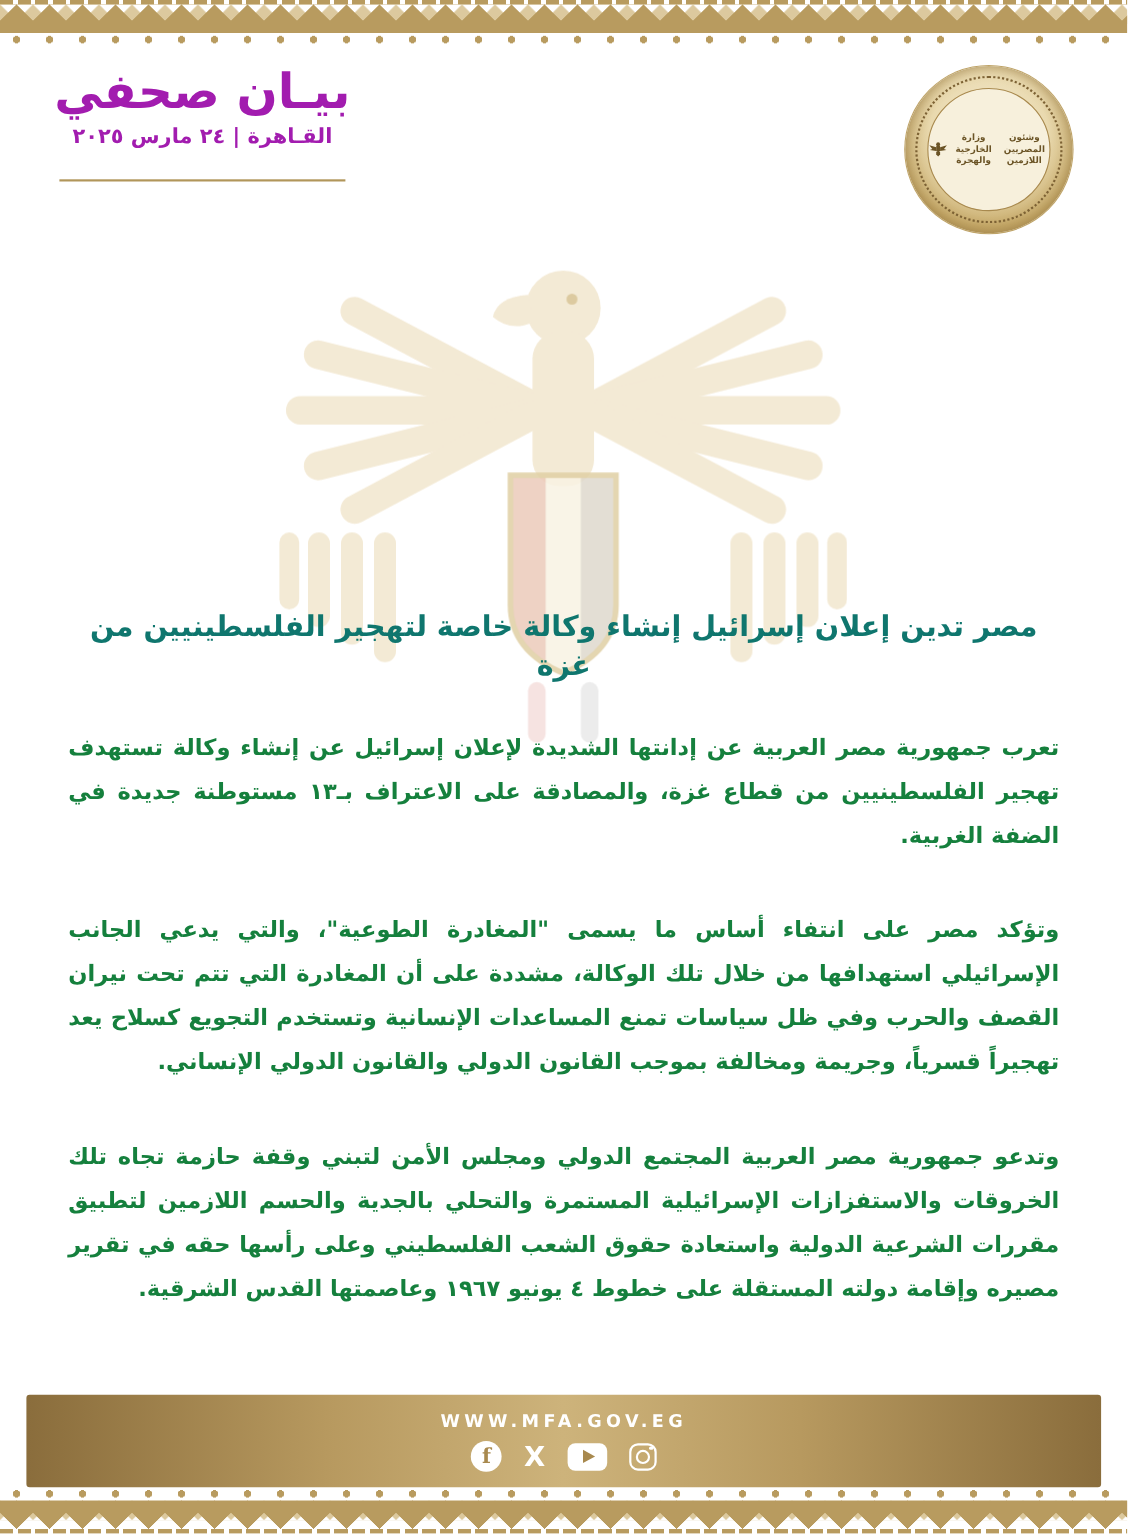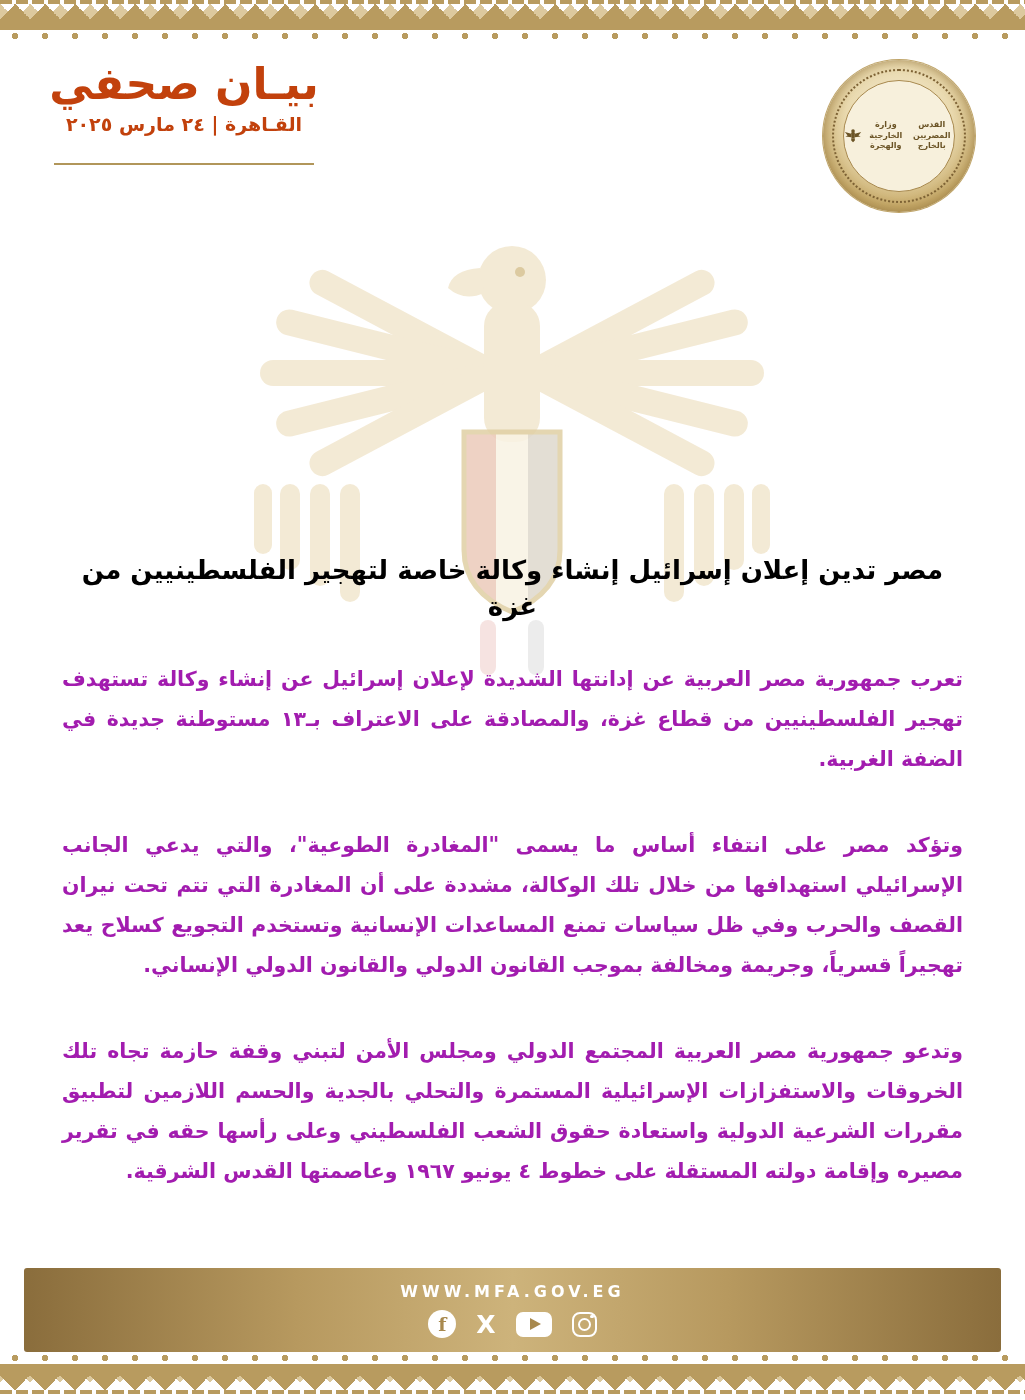--- a/index.html
+++ b/index.html
@@ -31,21 +31,21 @@
       conic-gradient(from -45deg at 50% 100%, #dcc99e 90deg, #0000 0) 15px 0 / 30px 18px repeat-x;
   }
   .orn-dots {
     height:12px;
     background: radial-gradient(circle 3.5px at 15px 6px, #b89b5f 98%, #0000) 0 0 / 30px 12px repeat-x;
   }
 
   
   .header-left {
     position:absolute; top:58px; left:34px; width:300px;
-    direction:rtl; text-align:center; color:#c2410c;
+    direction:rtl; text-align:center; color:#a21caf;
   }
   .press-title { font-size:44px; font-weight:bold; line-height:1.2; }
   .press-date  { font-size:19px; font-weight:bold; margin-top:2px; }
   .header-rule { height:2px; background:#b1965a; margin:28px 20px 0 20px; }
 
   
   .seal {
     position:absolute; top:60px; right:50px; width:152px; height:152px;
     border-radius:50%; position:absolute;
     background: radial-gradient(circle at 50% 40%, #f8f1de 0%, #e9d9ae 45%, #c6a968 72%, #a8894e 100%);
@@ -63,30 +63,30 @@
   }
   .seal-text { font-size:8px; font-weight:bold; color:#6b5426; direction:rtl; text-align:center; line-height:1.35; }
 
   
   .eagle-wrap { position:absolute; top:192px; left:212px; width:600px; height:495px; z-index:0; }
 
   
   .headline {
     position:absolute; top:552px; left:55px; right:55px; z-index:2;
     direction:rtl; text-align:center;
-    color:#000000; font-size:26px; font-weight:bold; line-height:1.4;
+    color:#0f766e; font-size:26px; font-weight:bold; line-height:1.4;
   }
 
   
   .body-copy {
     position:absolute; top:660px; left:62px; right:62px; z-index:2;
     direction:rtl; text-align:justify;
   }
   .body-copy p {
-    font-size:20.5px; font-weight:bold; color:#a21caf;
+    font-size:20.5px; font-weight:bold; color:#15803d;
     line-height:1.95; margin:0 0 46px;
   }
 
   
   .footer-bar {
     position:absolute; left:24px; right:24px; top:1268px; height:84px; z-index:3;
     border-radius:3px;
     background: linear-gradient(90deg, #8a6d3c 0%, #b7995f 28%, #cdb37b 50%, #b7995f 72%, #8a6d3c 100%);
     display:flex; flex-direction:column; align-items:center; justify-content:center; gap:9px;
   }
@@ -129,21 +129,21 @@
       <svg width="40" height="34" viewBox="0 0 40 34">
         <g fill="#6b5426">
           <circle cx="20" cy="6" r="4"></circle>
           <rect x="16" y="8" width="8" height="14" rx="3"></rect>
           <path d="M16,12 L2,8 L8,16 L3,18 L16,20 z"></path>
           <path d="M24,12 L38,8 L32,16 L37,18 L24,20 z"></path>
           <path d="M16,22 h8 v5 l-4,4 l-4,-4 z"></path>
         </g>
       </svg>
       <div class="seal-text">وزارة الخارجية والهجرة</div>
-      <div class="seal-text">القدس المصريين بالخارج</div>
+      <div class="seal-text">وشئون المصريين اللازمين</div>
     </div>
   </div>
 
   <div class="eagle-wrap">
     <svg width="600" height="495" viewBox="0 0 600 495">
       <defs>
         <g id="wing">
           <rect x="320" y="168" width="205" height="26" rx="13" transform="rotate(-28 320 181)"></rect>
           <rect x="320" y="168" width="222" height="26" rx="13" transform="rotate(-14 320 181)"></rect>
           <rect x="320" y="168" width="232" height="26" rx="13"></rect>

